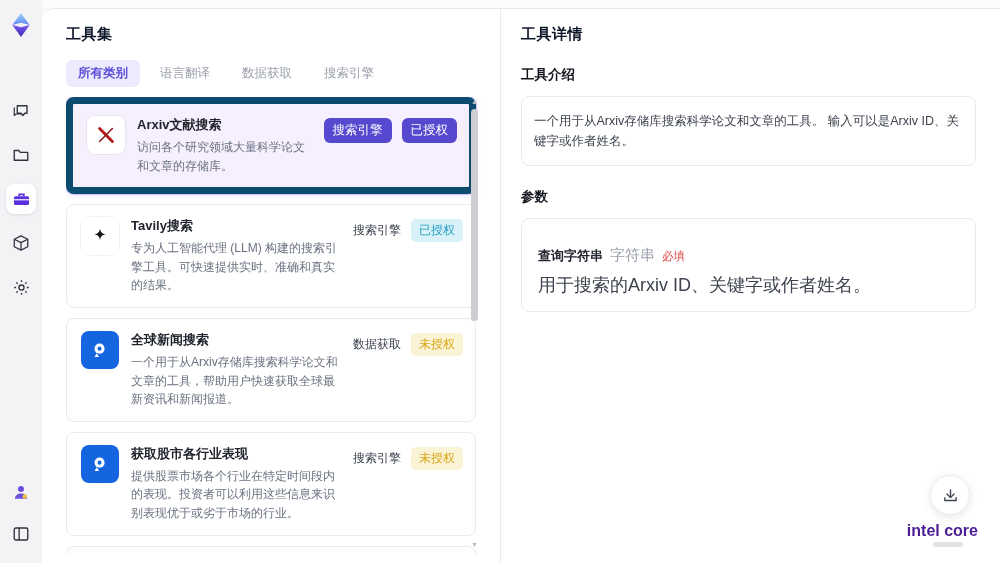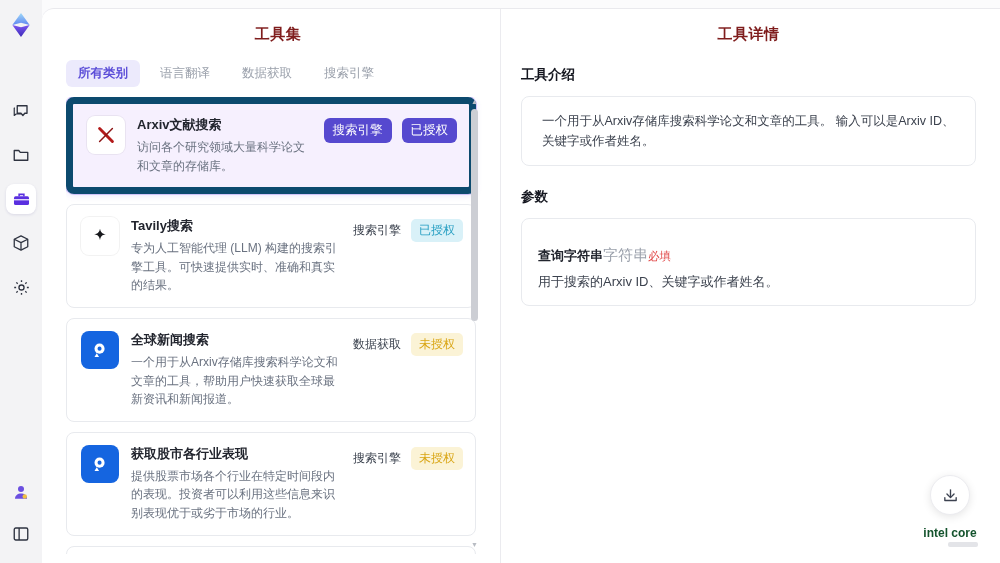--- a/index.html
+++ b/index.html
@@ -19,21 +19,21 @@
   .rail svg { display:block; }
 
   
   .app { position:absolute; left:42px; top:8px; right:0; bottom:0;
     background:#ffffff; border-top:1px solid #e9e9ed; border-radius:12px 0 0 0; overflow:hidden; }
 
   .left-pane { position:absolute; left:0; top:0; width:458px; bottom:0; padding:16px 10px 0 24px; }
   .right-pane { position:absolute; left:458px; top:0; right:0; bottom:0;
     border-left:1px solid #ebebef; padding:16px 24px 0 20px; }
 
-  .pane-title { font-size:15px; font-weight:bold; color:#7f1d1d; letter-spacing:.5px;text-align:center; }
+  .pane-title { font-size:15px; font-weight:bold; color:#0f172a; letter-spacing:.5px; }
 
   
   .tabs { display:flex; gap:8px; margin-top:16px; margin-bottom:10px; }
   .tab { font-size:12.5px; color:#9aa0ab; padding:5px 12px; border-radius:6px; cursor:pointer; white-space:nowrap; }
   .tab.active { background:#eceafc; color:#5d4fd8; font-weight:bold; }
 
   
   .tool-list { position:relative; height:457px; overflow:hidden; padding-right:14px; }
   .tool-card { position:relative; display:flex; gap:12px; align-items:flex-start;
     border:1px solid #e8eaee; border-radius:8px; background:#fff;
@@ -58,34 +58,34 @@
   
   .scrollbar { position:absolute; right:12px; top:4px; bottom:8px; width:7px; }
   .scroll-thumb { position:absolute; top:8px; left:0; width:7px; height:212px; border-radius:4px; background:#ccced4; }
   .scroll-arrow { position:absolute; left:0; width:7px; text-align:center; color:#b8bcc3; font-size:7px; line-height:6px; }
   .scroll-arrow.up { top:-2px; }
   .scroll-arrow.down { bottom:-2px; }
 
   
   .section-h { font-size:13.5px; font-weight:bold; color:#14161f; margin-top:22px; }
   .info-box { margin-top:12px; border:1px solid #e8eaee; border-radius:8px; background:#fff;
-    padding:14px 20px; font-size:12.5px; color:#3c424e; line-height:1.6; }
+    padding:14px 12px; font-size:12.5px; color:#3c424e; line-height:1.6; }
   .param-box { margin-top:12px; border:1px solid #e8eaee; border-radius:8px; background:#fff; padding:14px 16px; }
-  .param-head { display:flex; align-items:baseline; }
+  .param-head { display:flex; align-items:baseline; gap:7px; }
   .param-name { font-size:13px; font-weight:bold; color:#22252e; }
   .param-type { font-size:15px; color:#9aa0ab; }
   .param-required { font-size:11.5px; color:#e04545;margin-top:16px; }
-  .param-desc { margin-top:8px; font-size:13px; color:#3c424e; }
+  .param-desc { margin-top:8px; font-size:18px; color:#3c424e; }
 
   
   .fab { position:absolute; right:30px; bottom:48px; width:40px; height:40px; border-radius:50%;
     background:#fff; border:1px solid #ececf0; box-shadow:0 2px 8px rgba(0,0,0,.10);
     display:flex; align-items:center; justify-content:center; cursor:pointer; z-index:6; }
   .brand { position:absolute; right:22px; bottom:16px; z-index:6; text-align:center; }
-  .brand-text { font-size:12px; color:#14532d; letter-spacing:.3px; }
+  .brand-text { font-size:16px; color:#4c1d95; letter-spacing:.3px; }
   .brand-text b { font-weight:bold; letter-spacing:0; }
   .brand-sub { margin-top:2px; margin-left:26px; height:5px; width:30px; background:#e3e4e8; border-radius:2px; }
 </style>
 </head>
 <body>
 
 <aside class="rail">
   <svg class="logo" viewBox="0 0 24 24">
     <defs>
       <linearGradient id="lg1" x1="0" y1="0" x2="0" y2="1">

